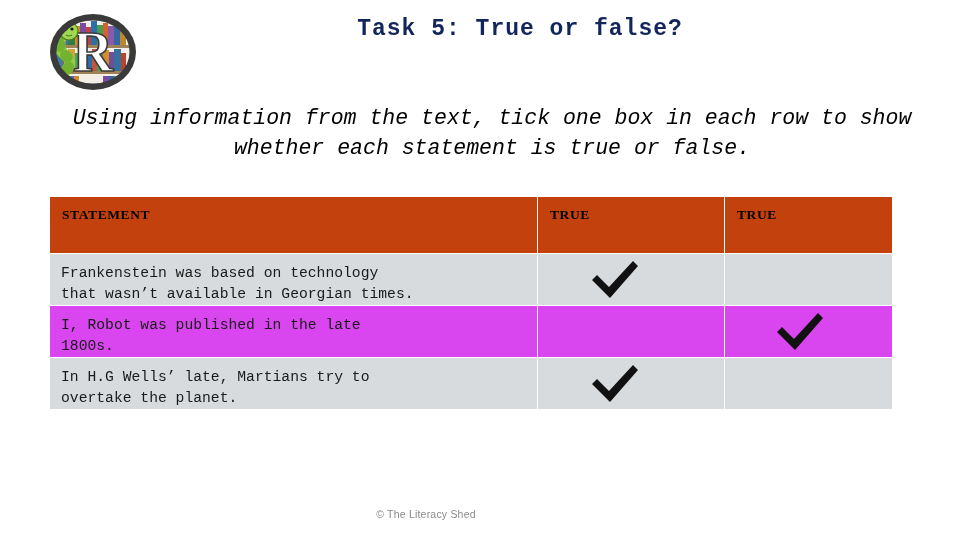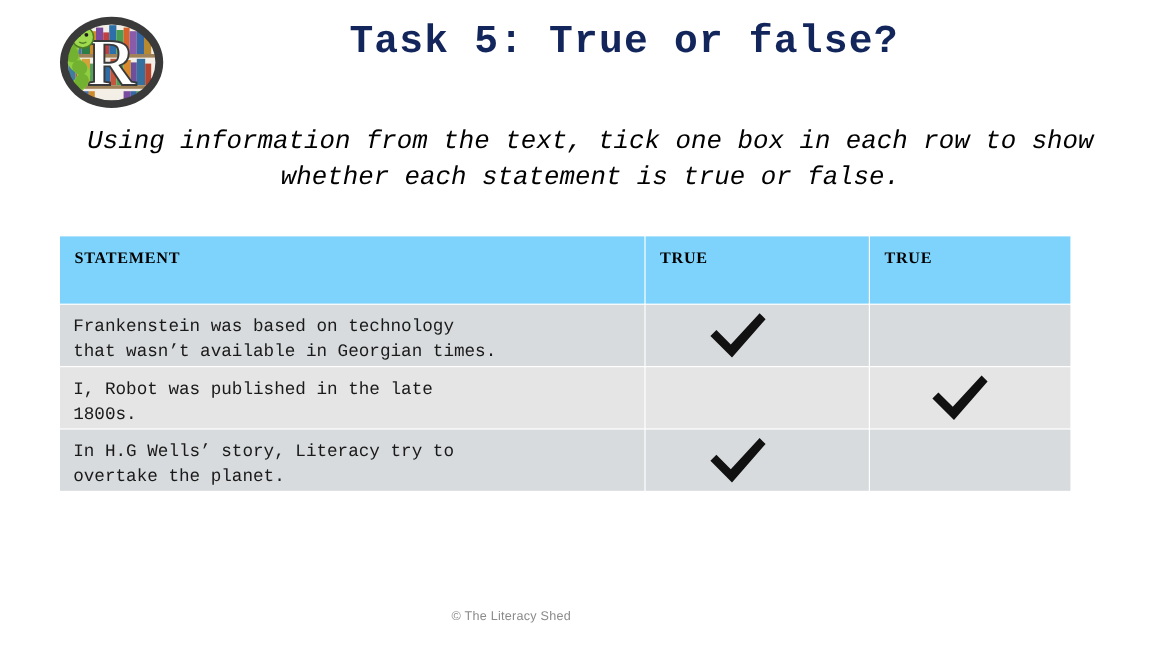--- a/index.html
+++ b/index.html
@@ -27,21 +27,21 @@
 
   
   .slide-title {
     position: absolute;
     left: 150px;
     top: 16px;
     width: 740px;
     text-align: center;
     font-family: "Liberation Mono", "DejaVu Sans Mono", monospace;
     font-weight: bold;
-    font-size: 33px;
+    font-size: 23px;
     letter-spacing: 1px;
     color: #13265c;
     white-space: pre;
   }
 
   
   .subtitle {
     position: absolute;
     left: 60px;
     top: 103px;
@@ -70,37 +70,37 @@
     padding: 0;
     margin: 0;
     vertical-align: top;
     border: 0;
   }
   .col-statement { width: 487px; }
   .col-true      { width: 186px; }
   .col-false     { width: 167px; }
 
   thead th {
-    background: #7dd3fc;
+    background: #c2410c;
     height: 56px;
     text-align: left;
   }
   thead th .hdr-label {
     display: block;
     font-family: "Liberation Serif", "DejaVu Serif", serif;
     font-weight: bold;
     font-size: 13.5px;
     letter-spacing: 0.6px;
     color: #000000;
     padding: 10px 0 0 12px;
   }
 
   tbody tr td { height: 48px; }
   tbody tr.row-dark td  { background: #d8dbdd; }
-  tbody tr.row-light td { background: #e5e5e5; }
+  tbody tr.row-light td { background: #d946ef; }
 
   .stmt {
     font-family: "Liberation Mono", "DejaVu Sans Mono", monospace;
     font-size: 14.7px;
     line-height: 21px;
     color: #1a1a1a;
     padding: 9px 4px 0 11px;
     white-space: pre-line;
   }
 
@@ -250,21 +250,21 @@
         <span class="tick in-false">
           <svg viewBox="0 0 54 42" width="54" height="42">
             <path d="M4 21 L9 16 L21 28 L45 2 L50 7 L22 39 Z" fill="#111111"></path>
           </svg>
         </span>
       </td>
     </tr>
 
     <tr class="row-dark">
       <td>
-        <div class="stmt">In H.G Wells’ story, Literacy try to
+        <div class="stmt">In H.G Wells’ late, Martians try to
 overtake the planet.</div>
       </td>
       <td class="tickcell">
         <span class="tick in-true">
           <svg viewBox="0 0 54 42" width="54" height="42">
             <path d="M4 21 L9 16 L21 28 L45 2 L50 7 L22 39 Z" fill="#111111"></path>
           </svg>
         </span>
       </td>
       <td class="tickcell">

